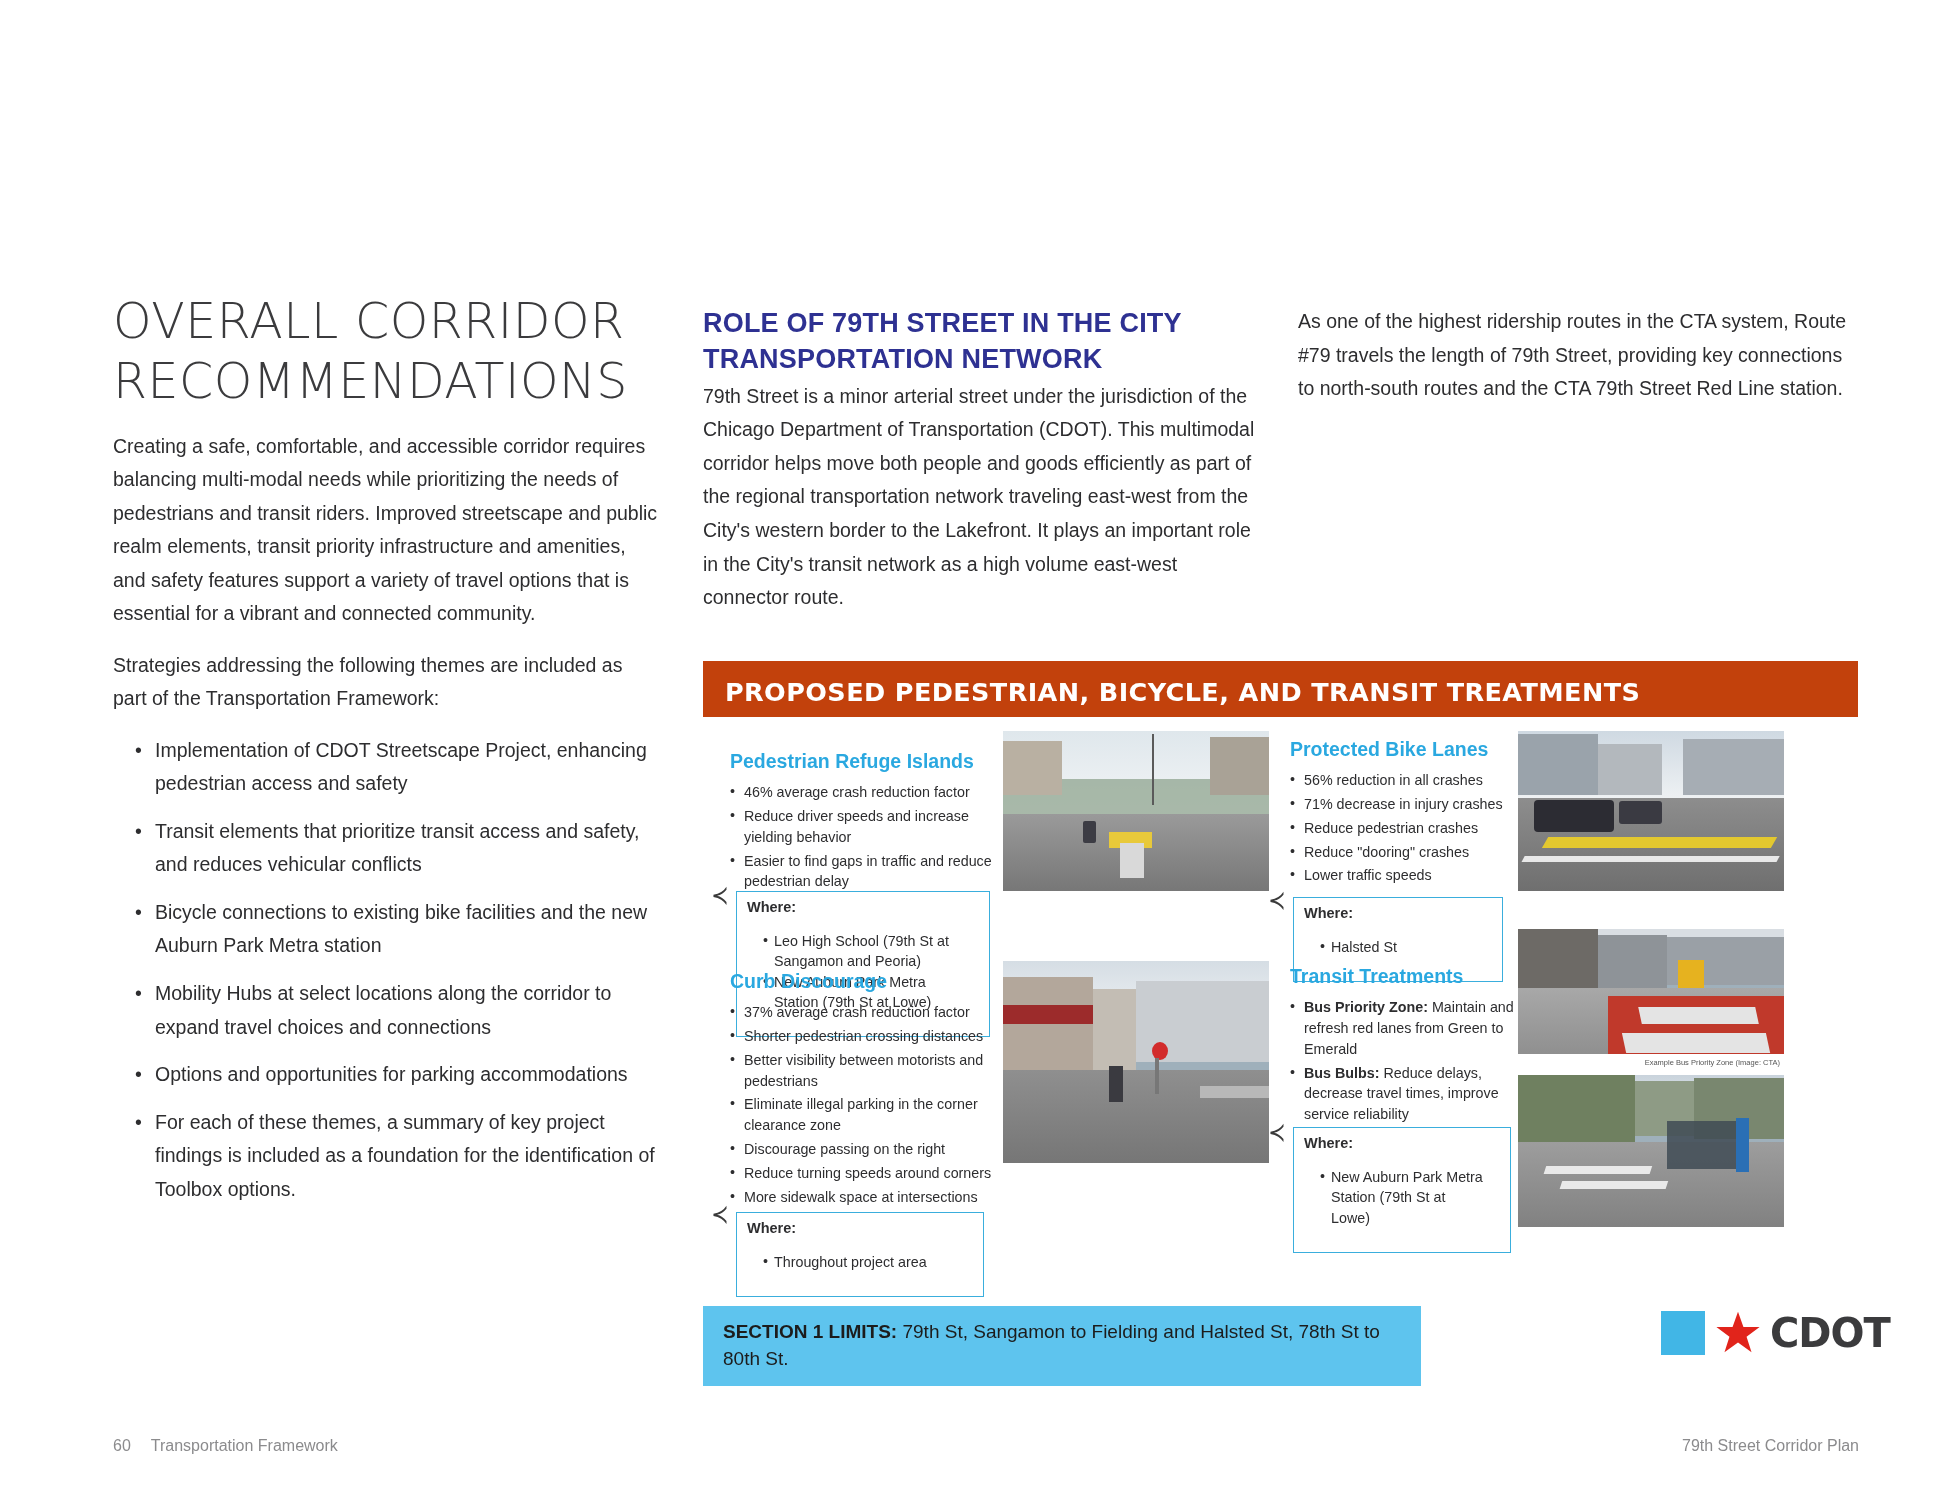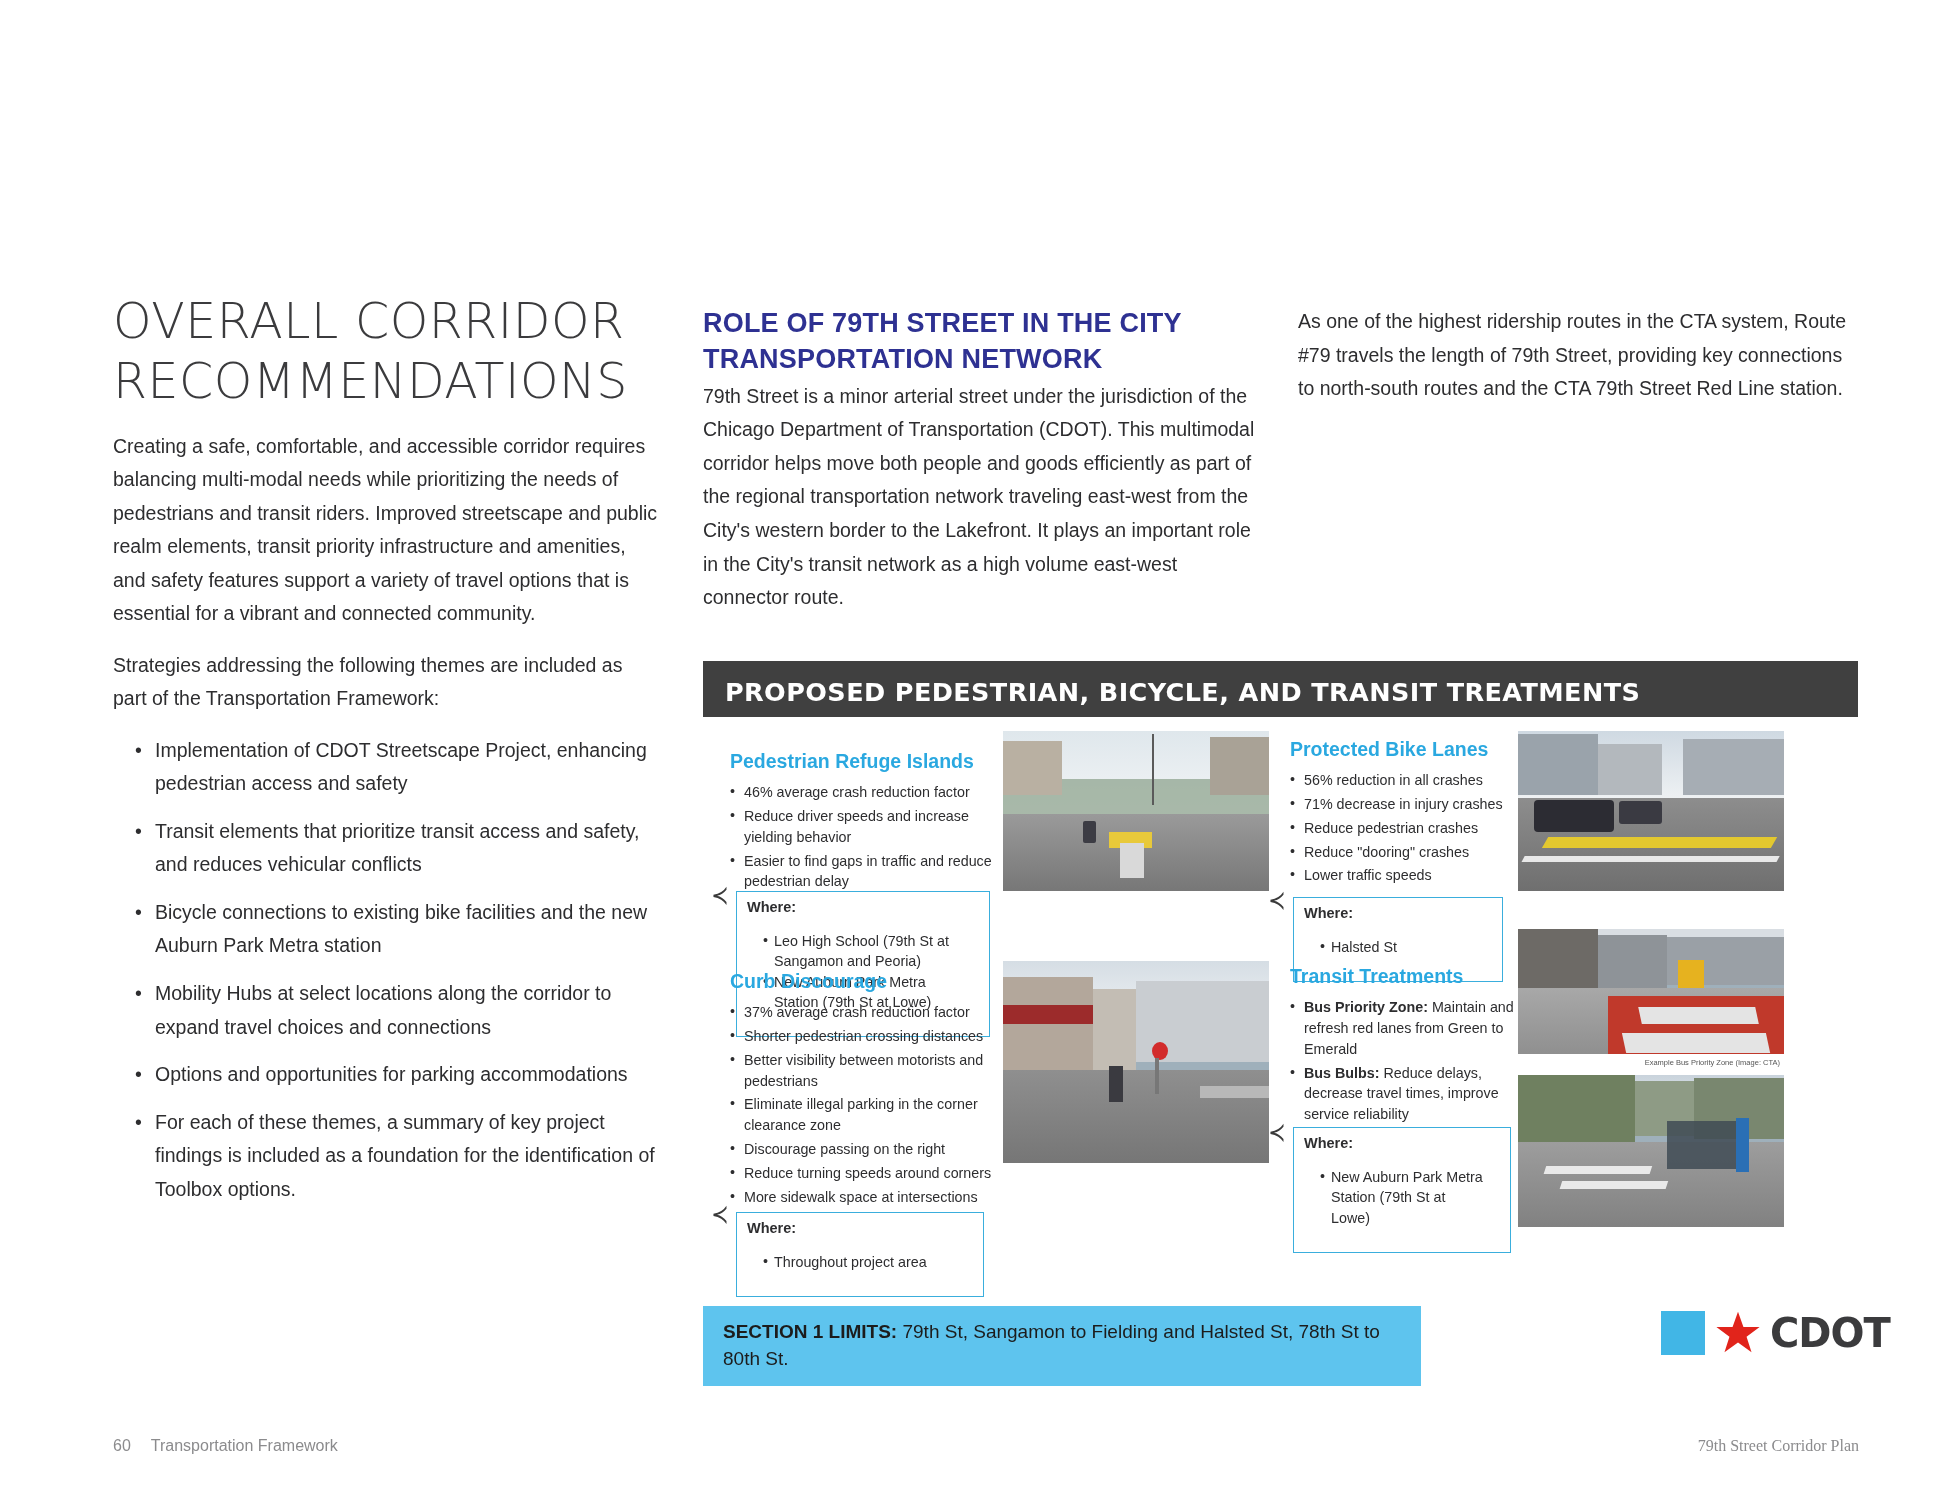--- a/index.html
+++ b/index.html
@@ -89,21 +89,21 @@
   }
 
   
   .panel {
     position: absolute;
     left: 703px;
     top: 661px;
     width: 1155px;
   }
   .panel-header {
-    background: #404040;
+    background: #c2410c;
     color: #ffffff;
     font-family: "DejaVu Sans", sans-serif;
     font-weight: bold;
     font-size: 25.5px;
     letter-spacing: 0.4px;
     padding: 16px 22px 14px 22px;
     box-sizing: border-box;
     height: 56px;
   }
   .panel-body {
@@ -231,21 +231,20 @@
     font-size: 16px;
     color: #8b8b8d;
   }
   .footer-left .num { margin-right: 20px; }
   .footer-right {
     position: absolute;
     right: 83px;
     top: 1437px;
     font-size: 16px;
     color: #8b8b8d;
-    font-family: Liberation Serif, serif;
   }
 </style>
 </head>
 <body>
 
 <div class="page">
 
   <div class="left-col">
     <h1 class="big-title">OVERALL CORRIDOR RECOMMENDATIONS</h1>
     <p class="body-p">Creating a safe, comfortable, and accessible corridor requires balancing multi-modal needs while prioritizing the needs of pedestrians and transit riders. Improved streetscape and public realm elements, transit priority infrastructure and amenities, and safety features support a variety of travel options that is essential for a vibrant and connected community.</p>

